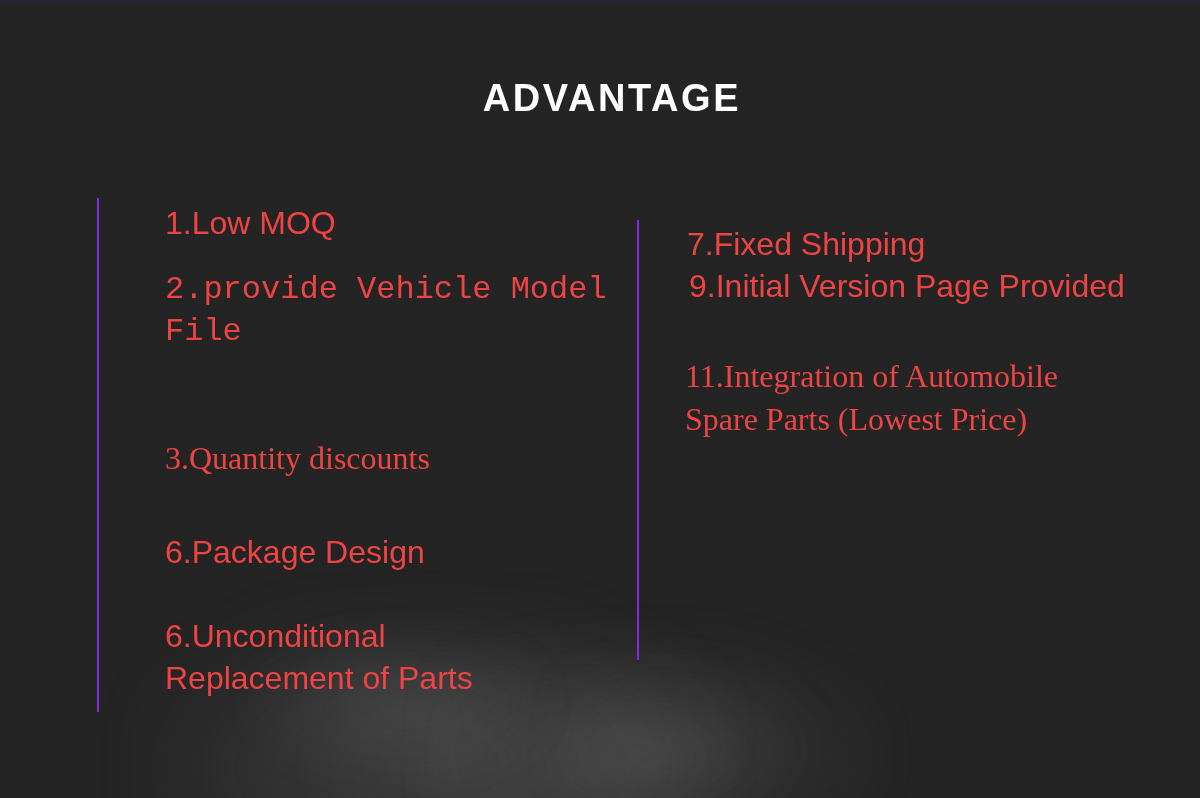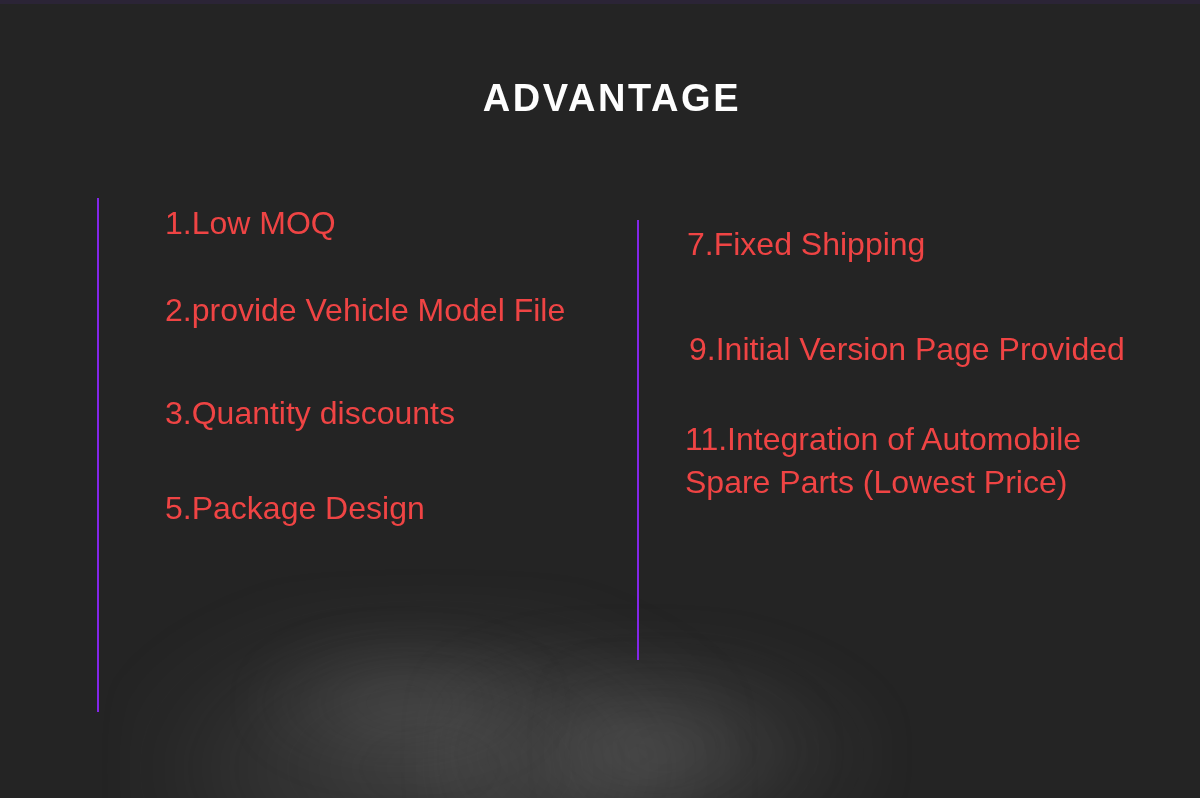--- a/index.html
+++ b/index.html
@@ -121,33 +121,33 @@
     color: #ef4444;
     font-size: 32px;
     font-weight: 400;
     line-height: 1.32;
     white-space: pre-line;
   }
 
   
   .col-left .item          { padding-left: 68px; }
   .col-left .item-1        { margin-top: 4px; }
-  .col-left .item-2        { margin-top: 45px; }
-  .col-left .item-3        { margin-top: 61px; }
+  .col-left .item-2        { margin-top: 25px; font-family: Liberation Mono, monospace; }
+  .col-left .item-3        { margin-top: 83px; font-family: Liberation Serif, serif; }
   .col-left .item-4        { margin-top: 52px; }
   .col-left .item-5        { margin-top: 49px; }
   .col-left .item-6        { margin-top: 42px; }
 
   
   .col-right .item         { padding-left: 50px; }
   .col-right .item-7       { margin-top: 3px; }
   .col-right .item-8       { margin-top: 45px; }
-  .col-right .item-9       { margin-top: 63px; padding-left: 52px; }
+  .col-right .item-9       { padding-left: 52px; }
   .col-right .item-10      { margin-top: 53px; padding-left: 44px; }
-  .col-right .item-11      { margin-top: 48px; padding-left: 48px; }
+  .col-right .item-11      { margin-top: 48px; padding-left: 48px; font-family: Liberation Serif, serif; }
 </style>
 </head>
 <body>
 
 <div class="slide">
 
   <div class="top-strip"></div>
 
   <div class="fog fog-a"></div>
   <div class="fog fog-b"></div>
@@ -155,21 +155,23 @@
   <div class="fog fog-d"></div>
 
   <div class="title">ADVANTAGE</div>
 
   <div class="col col-left">
     <div class="rule rule-left"></div>
     <ul class="items">
       <li class="item item-1">1.Low MOQ</li>
       <li class="item item-2">2.provide Vehicle Model File</li>
       <li class="item item-3">3.Quantity discounts</li>
-      <li class="item item-4">5.Package Design</li>
+      <li class="item item-4">6.Package Design</li>
+      <li class="item item-6">6.Unconditional
+Replacement of Parts</li>
     </ul>
   </div>
 
   <div class="col col-right">
     <div class="rule rule-right"></div>
     <ul class="items">
       <li class="item item-7">7.Fixed Shipping</li>
       <li class="item item-9">9.Initial Version Page Provided</li>
       <li class="item item-11">11.Integration of Automobile
 Spare Parts (Lowest Price)</li>

